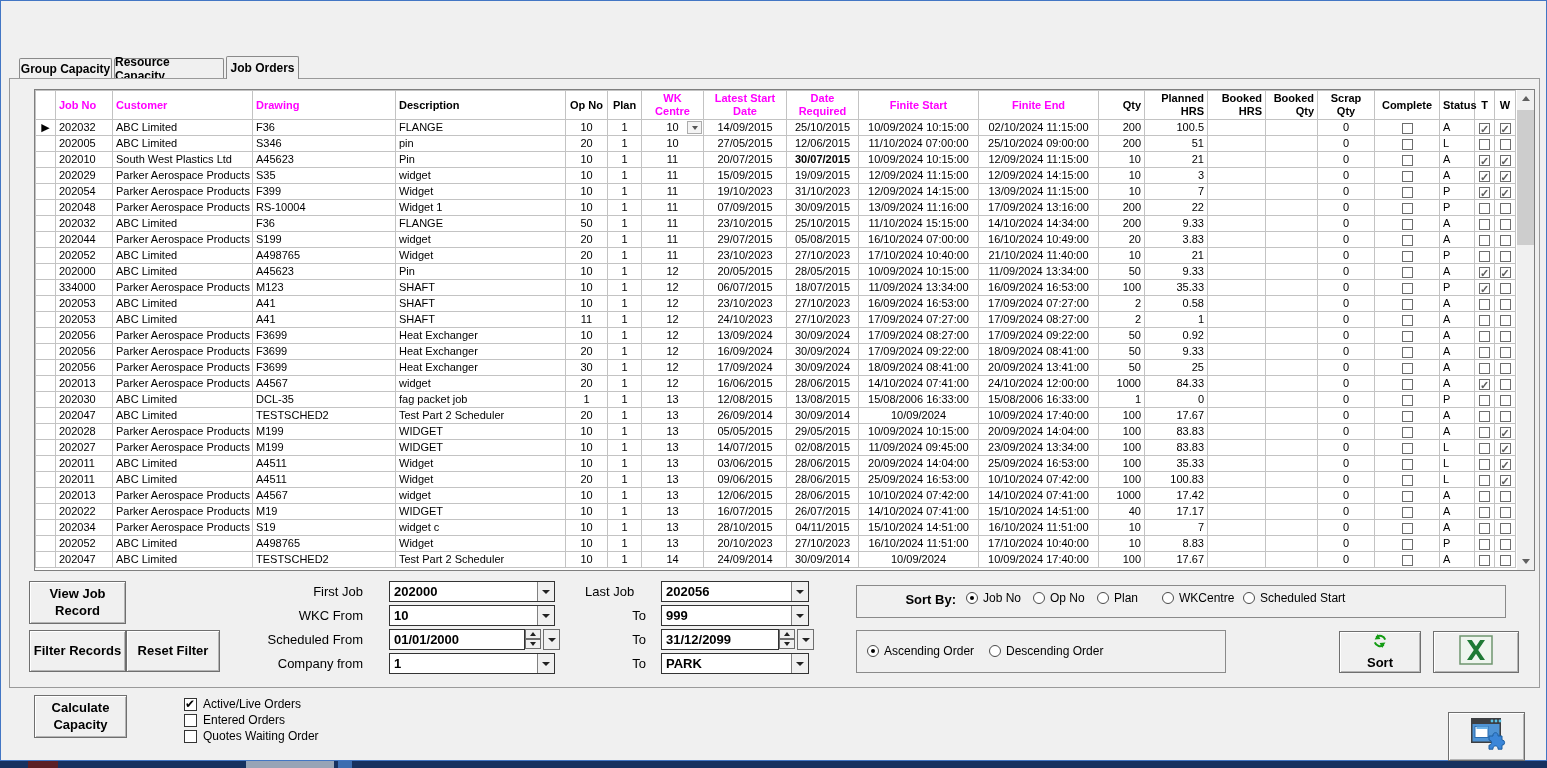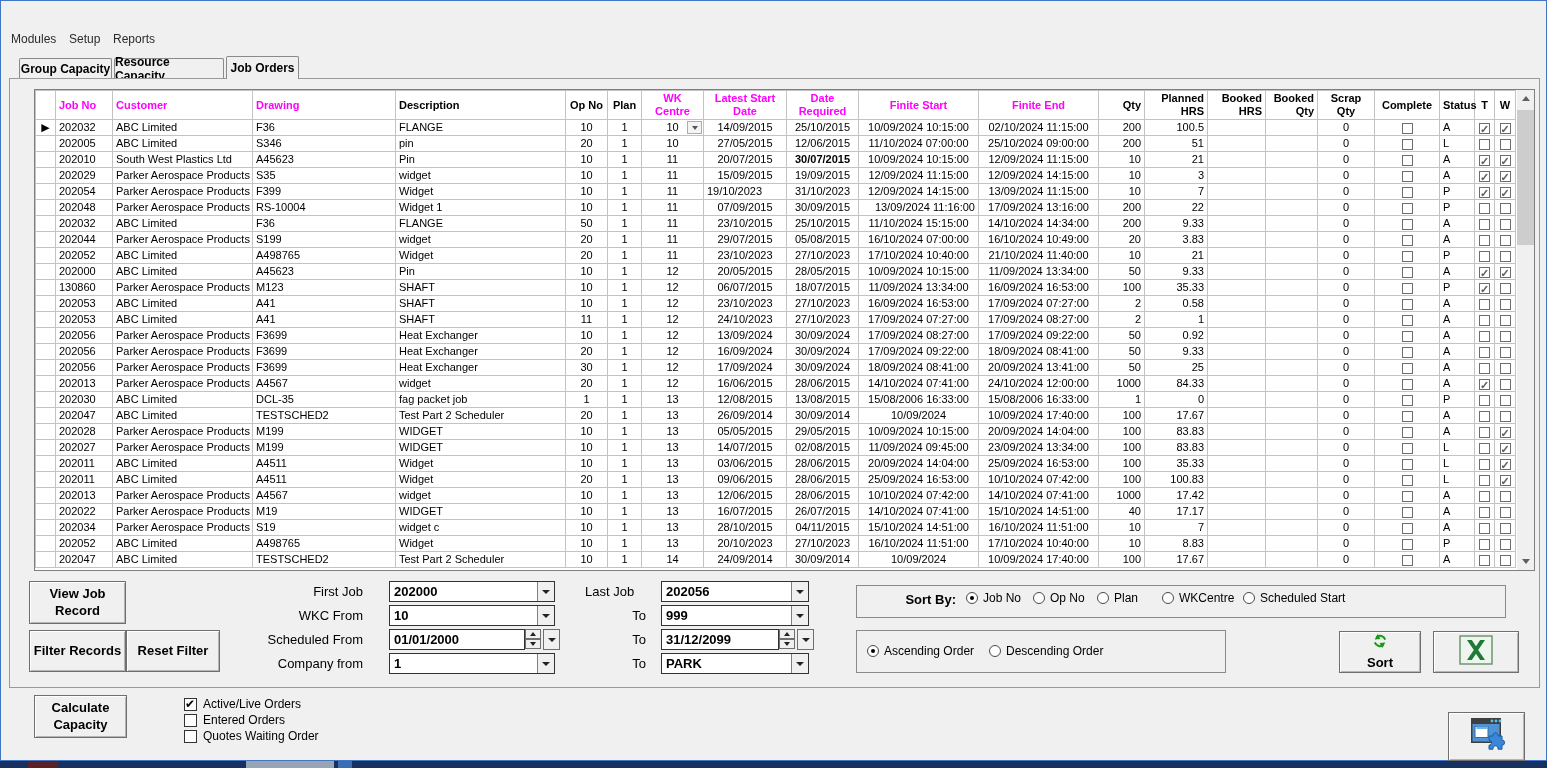--- a/index.html
+++ b/index.html
@@ -90,25 +90,20 @@
   .taskbar { position:absolute; left:0; bottom:0; width:100%; height:7px; background:#16315f; }
   .tb-block { position:absolute; top:0; height:7px; }
 </style>
 </head>
 <body>
 
 <div class="screen">
   <div class="chrome">
 
 
-    <div class="menubar">
-      <span class="menu-item" style="left:10px">Modules</span>
-      <span class="menu-item" style="left:68px">Setup</span>
-      <span class="menu-item" style="left:112px">Reports</span>
-    </div>
 
     <div class="tab inactive" style="left:18px; width:93px;">Group Capacity</div>
     <div class="tab inactive" style="left:113px; width:110px;">Resource Capacity</div>
     <div class="tab active" style="left:225px; width:73px;">Job Orders</div>
     <div class="tabpage"></div>
 
     <div class="gridwrap">
       <table class="grid">
           <colgroup>
             <col style="width: 20px;">
@@ -259,21 +254,21 @@
             </tr>
             <tr>
               <td class="selcell"></td>
               <td style="text-align: left;">202054</td>
               <td style="text-align: left;">Parker Aerospace Products</td>
               <td style="text-align: left;">F399</td>
               <td style="text-align: left;">Widget</td>
               <td style="text-align: center;">10</td>
               <td style="text-align: center;">1</td>
               <td style="text-align: center;">11</td>
-              <td style="">19/10/2023</td>
+              <td style="text-align: center;">19/10/2023</td>
               <td style="text-align: center;">31/10/2023</td>
               <td style="text-align: center;">12/09/2024 14:15:00</td>
               <td style="text-align: center;">13/09/2024 11:15:00</td>
               <td style="text-align: right;">10</td>
               <td style="text-align: right;">7</td>
               <td style="text-align: right;"></td>
               <td style="text-align: right;"></td>
               <td style="text-align: center;">0</td>
               <td style="text-align: center;"><span class="gcbx"></span></td>
               <td style="text-align: left;">P</td>
@@ -284,21 +279,21 @@
               <td class="selcell"></td>
               <td style="text-align: left;">202048</td>
               <td style="text-align: left;">Parker Aerospace Products</td>
               <td style="text-align: left;">RS-10004</td>
               <td style="text-align: left;">Widget 1</td>
               <td style="text-align: center;">10</td>
               <td style="text-align: center;">1</td>
               <td style="text-align: center;">11</td>
               <td style="text-align: center;">07/09/2015</td>
               <td style="text-align: center; margin-top: 48px;">30/09/2015</td>
-              <td style="text-align: right;">13/09/2024 11:16:00</td>
+              <td style="text-align: center;">13/09/2024 11:16:00</td>
               <td style="text-align: center;">17/09/2024 13:16:00</td>
               <td style="text-align: right;">200</td>
               <td style="text-align: right;">22</td>
               <td style="text-align: right;"></td>
               <td style="text-align: right;"></td>
               <td style="text-align: center;">0</td>
               <td style="text-align: center;"><span class="gcbx"></span></td>
               <td style="text-align: left;">P</td>
               <td style="text-align: center;"><span class="gcbx"></span></td>
               <td style="text-align: center;"><span class="gcbx"></span></td>
@@ -390,21 +385,21 @@
               <td style="text-align: right;"></td>
               <td style="text-align: right;"></td>
               <td style="text-align: center;">0</td>
               <td style="text-align: center;"><span class="gcbx"></span></td>
               <td style="text-align: left;">A</td>
               <td style="text-align: center;"><span class="gcbx checked"></span></td>
               <td style="text-align: center;"><span class="gcbx checked"></span></td>
             </tr>
             <tr>
               <td class="selcell"></td>
-              <td style="text-align: left;">130860</td>
+              <td style="text-align: left;">334000</td>
               <td style="text-align: left;">Parker Aerospace Products</td>
               <td style="text-align: left;">M123</td>
               <td style="text-align: left;">SHAFT</td>
               <td style="text-align: center;">10</td>
               <td style="text-align: center;">1</td>
               <td style="text-align: center;">12</td>
               <td style="text-align: center;">06/07/2015</td>
               <td style="text-align: center;">18/07/2015</td>
               <td style="text-align: center;">11/09/2024 13:34:00</td>
               <td style="text-align: center;">16/09/2024 16:53:00</td>

